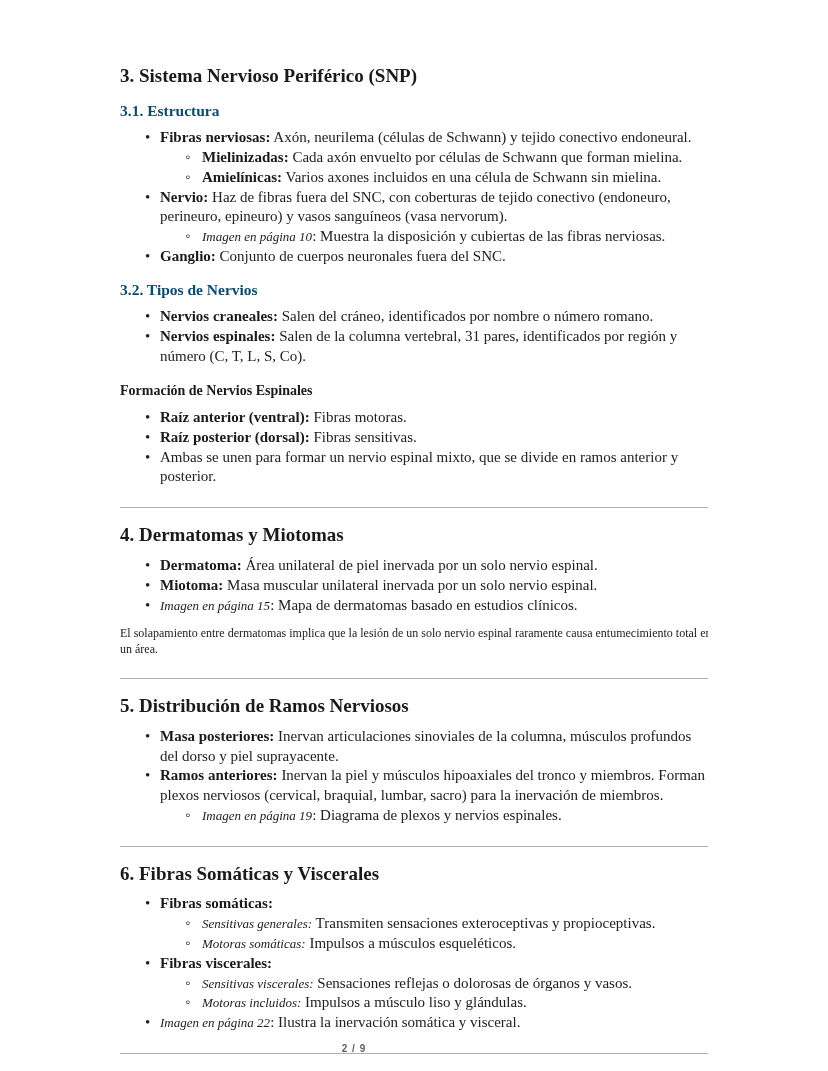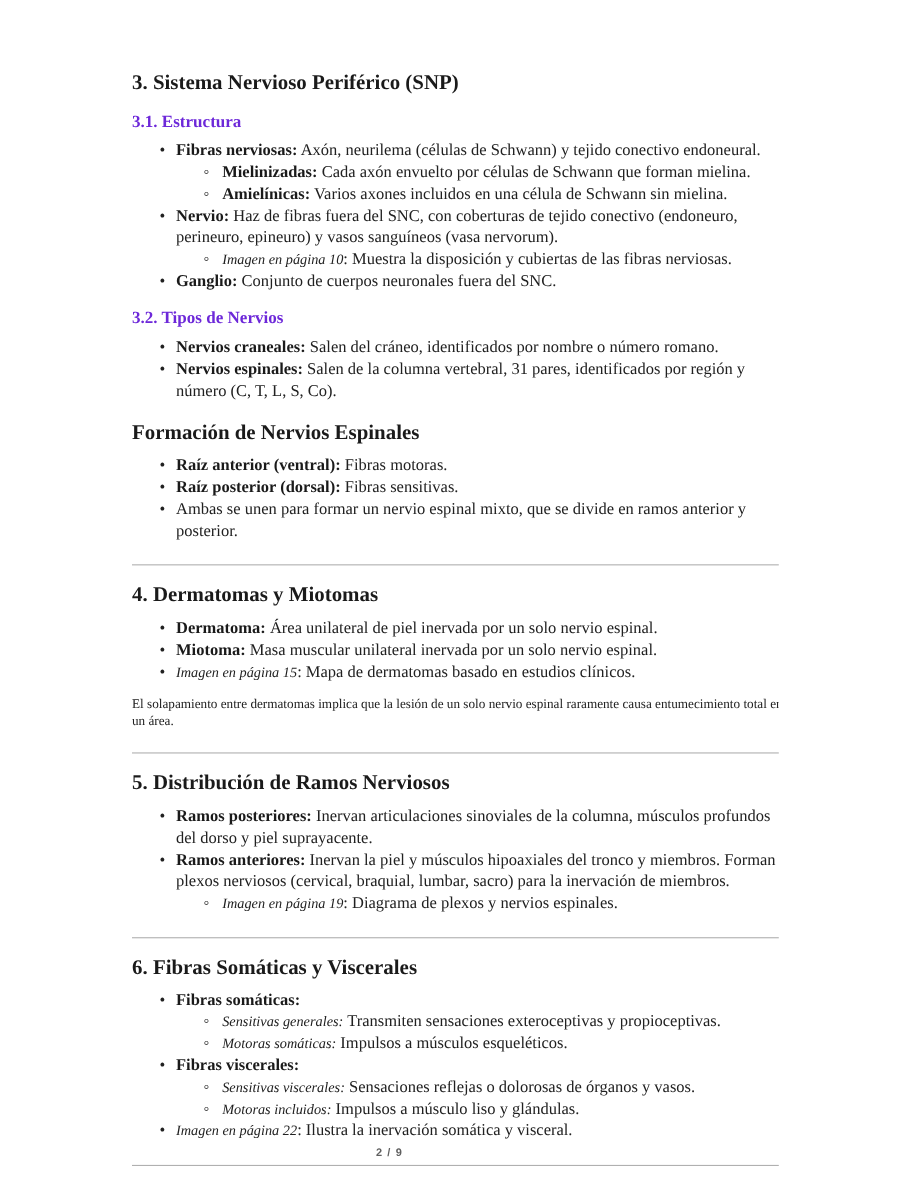--- a/index.html
+++ b/index.html
@@ -7,22 +7,22 @@
   .page {
     position:relative;
     width:708px; height:1071px;
     background:#ffffff;
     font-family:"Liberation Serif","DejaVu Serif",serif;
     color:#212121;
     overflow:hidden;
   }
   .content { position:absolute; left:120px; top:64px; width:592px; }
   .sec-heading { font-size:19px; font-weight:700; color:#1a1a1a; margin:0 0 9px; line-height:1.25; }
-  .sub-heading { font-size:15.5px; font-weight:700; color:#6d28d9; margin:13px 0 8px; line-height:1.25; }
-  .minor-heading { font-size:19px; font-weight:700; color:#1a1a1a; margin:16px 0 8px; line-height:1.25; }
+  .sub-heading { font-size:15.5px; font-weight:700; color:#0c4a6e; margin:13px 0 8px; line-height:1.25; }
+  .minor-heading { font-size:14px; font-weight:700; color:#1a1a1a; margin:16px 0 8px; line-height:1.25; }
   .para { font-size:12px; line-height:1.32; margin:11px 0 0; }
   .list { margin:0; }
   .li { position:relative; font-size:15px; line-height:1.32; }
   .li.l1 { padding-left:40px; }
   .li.l2 { padding-left:82px; }
   .marker { position:absolute; top:0; font-size:15px; color:#212121; }
   .li.l1 > .marker { left:25px; }
   .li.l2 > .marker { left:65px; }
   .lead-b { font-weight:700; color:#1a1a1a; }
   .lead-i { font-style:italic; font-size:13px;text-align:center; }
@@ -65,21 +65,21 @@
       <h2 class="sec-heading">4. Dermatomas y Miotomas</h2>
       <div class="list">
         <div class="li l1"><span class="marker">•</span><span class="li-text"><span class="lead-b">Dermatoma:</span> Área unilateral de piel inervada por un solo nervio espinal.</span></div>
         <div class="li l1"><span class="marker">•</span><span class="li-text"><span class="lead-b">Miotoma:</span> Masa muscular unilateral inervada por un solo nervio espinal.</span></div>
         <div class="li l1"><span class="marker">•</span><span class="li-text"><span class="lead-i">Imagen en página 15</span>: Mapa de dermatomas basado en estudios clínicos.</span></div>
       </div>
       <p class="para">El solapamiento entre dermatomas implica que la lesión de un solo nervio espinal raramente causa entumecimiento total en un área.</p>
       <div class="divider"></div>
       <h2 class="sec-heading">5. Distribución de Ramos Nerviosos</h2>
       <div class="list">
-        <div class="li l1"><span class="marker">•</span><span class="li-text"><span class="lead-b">Ramos posteriores:</span> Inervan articulaciones sinoviales de la columna, músculos profundos del dorso y piel suprayacente.</span></div>
+        <div class="li l1"><span class="marker">•</span><span class="li-text"><span class="lead-b">Masa posteriores:</span> Inervan articulaciones sinoviales de la columna, músculos profundos del dorso y piel suprayacente.</span></div>
         <div class="li l1"><span class="marker">•</span><span class="li-text"><span class="lead-b">Ramos anteriores:</span> Inervan la piel y músculos hipoaxiales del tronco y miembros. Forman plexos nerviosos (cervical, braquial, lumbar, sacro) para la inervación de miembros.</span></div>
         <div class="li l2"><span class="marker">◦</span><span class="li-text"><span class="lead-i">Imagen en página 19</span>: Diagrama de plexos y nervios espinales.</span></div>
       </div>
       <div class="divider"></div>
       <h2 class="sec-heading">6. Fibras Somáticas y Viscerales</h2>
       <div class="list">
         <div class="li l1"><span class="marker">•</span><span class="li-text"><span class="lead-b">Fibras somáticas:</span></span></div>
         <div class="li l2"><span class="marker">◦</span><span class="li-text"><span class="lead-i">Sensitivas generales:</span> Transmiten sensaciones exteroceptivas y propioceptivas.</span></div>
         <div class="li l2"><span class="marker">◦</span><span class="li-text"><span class="lead-i">Motoras somáticas:</span> Impulsos a músculos esqueléticos.</span></div>
         <div class="li l1"><span class="marker">•</span><span class="li-text"><span class="lead-b">Fibras viscerales:</span></span></div>

